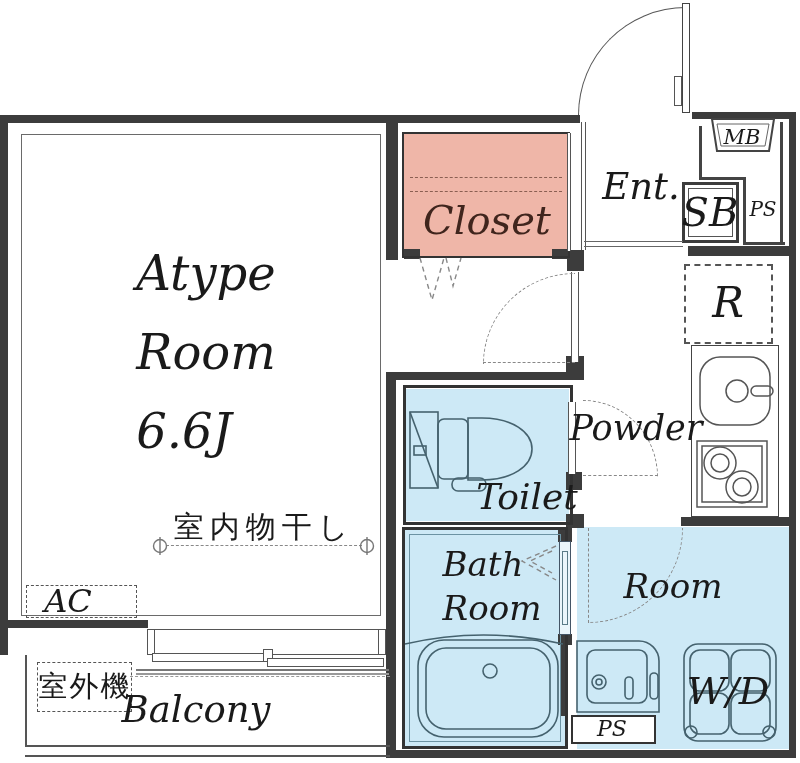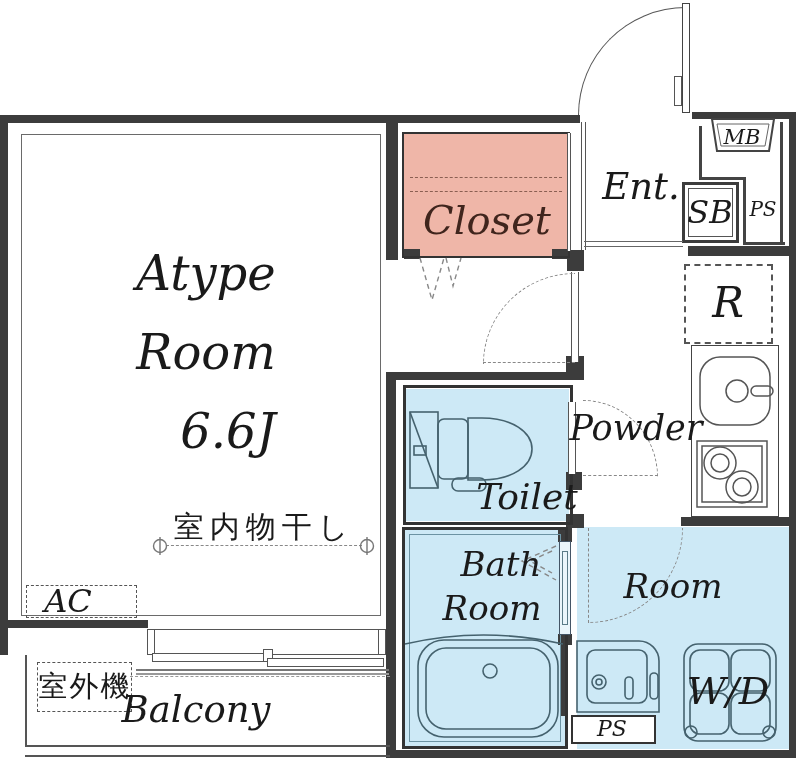--- a/index.html
+++ b/index.html
@@ -1,20 +1,20 @@
 <!DOCTYPE html>
 <html style="--wall: #3c3c3c; --closet-fill: #efb6a8; --wet-fill: #cde9f6; --line: #555555; --fixture: #45626e; --text: #1a1a1a; --closet-text: #40251d; --dash: #888888;"><head>
 <meta charset="utf-8">
 <style>
   html,body{margin:0;padding:0;background:#fff}
   #plan{position:relative;width:800px;height:763px;background:#fff;overflow:hidden}
   .abs{position:absolute;box-sizing:border-box}
   .wall{position:absolute;box-sizing:border-box;background:var(--wall,#3c3c3c)}
   .thin2{position:absolute;box-sizing:border-box;background:#fff;border-left:1px solid var(--line,#555);border-right:1px solid var(--line,#555)}
-  .lbl{position:absolute;transform:translate(-50%,-50%);font-family:"DejaVu Serif","Liberation Serif",serif;font-style:italic;color:var(--text,#1a1a1a);white-space:nowrap;line-height:1;text-align:right}
+  .lbl{position:absolute;transform:translate(-50%,-50%);font-family:"DejaVu Serif","Liberation Serif",serif;font-style:italic;color:var(--text,#1a1a1a);white-space:nowrap;line-height:1;text-align:left}
   .jp{font-style:normal}
   .fx{stroke:var(--fixture,#45626e);fill:none;stroke-width:1.6}
   .kx{stroke:#555;fill:none;stroke-width:1.5}
   .dv{stroke:var(--dash,#888);stroke-dasharray:5 4;fill:none;stroke-width:1.4}
   .mk{stroke:#777;fill:none;stroke-width:1.4}
 </style>
 </head>
 <body>
 
 <div id="plan">
@@ -179,21 +179,21 @@
     <span style="display:block">Room</span>
     <span style="display:block">6.6J</span>
   </div>
   <div class="lbl jp" style="left:264px;top:527px;font-size:30px;letter-spacing:6px">室内物干し</div>
   <div class="lbl" style="left:68px;top:601px;font-size:32px">AC</div>
   <div class="lbl jp" style="left:85px;top:686px;font-size:29px;letter-spacing:2px">室外機</div>
   <div class="lbl" style="left:196px;top:709px;font-size:37px">Balcony</div>
   <div class="lbl" style="left:487px;top:220px;font-size:40px;color:var(--closet-text,#40251d)">Closet</div>
   <div class="lbl" style="left:641px;top:186px;font-size:37px">Ent.</div>
   <div class="lbl" style="left:742px;top:137px;font-size:21px">MB</div>
-  <div class="lbl" style="left:710px;top:212px;font-size:32px">SB</div>
+  <div class="lbl" style="left:710px;top:212px;font-size:40px">SB</div>
   <div class="lbl" style="left:763px;top:209px;font-size:20px">PS</div>
   <div class="lbl" style="left:728px;top:303px;font-size:42px">R</div>
   <div class="lbl" style="left:636px;top:428px;font-size:35px">Powder</div>
   <div class="lbl" style="left:527px;top:497px;font-size:36px">Toilet</div>
   <div class="lbl" style="left:492px;top:586px;transform:translate(-50%,-50%);font-size:34px;line-height:44px">
     <span style="display:block">Bath</span>
     <span style="display:block">Room</span>
   </div>
   <div class="lbl" style="left:673px;top:586px;transform:translate(-50%,-50%);font-size:34px;line-height:40px">
     <span style="display:block">Room</span>

